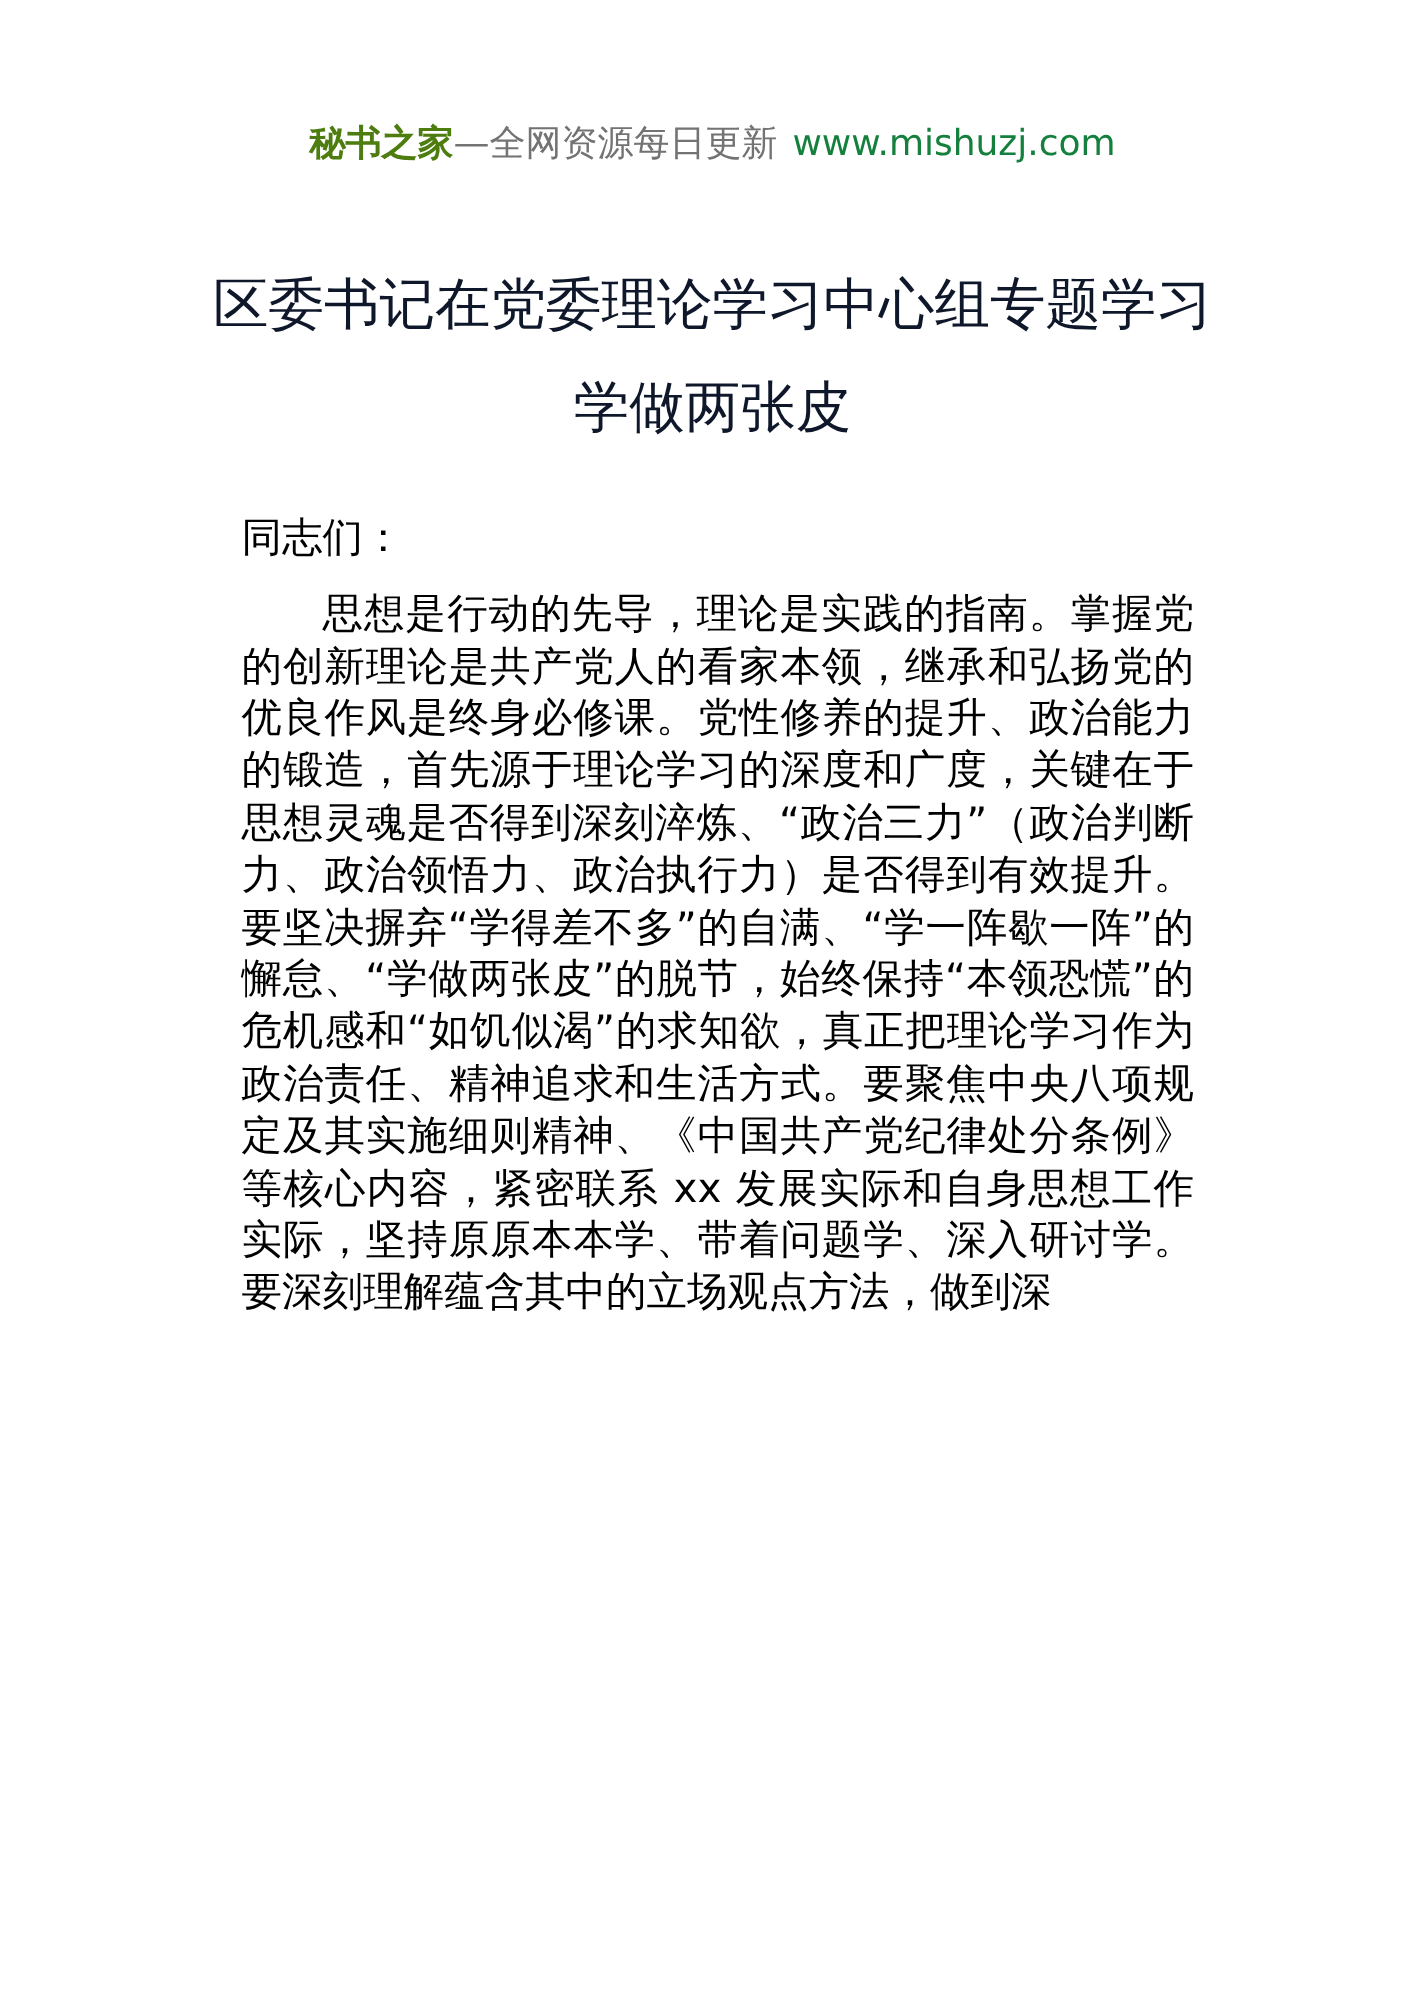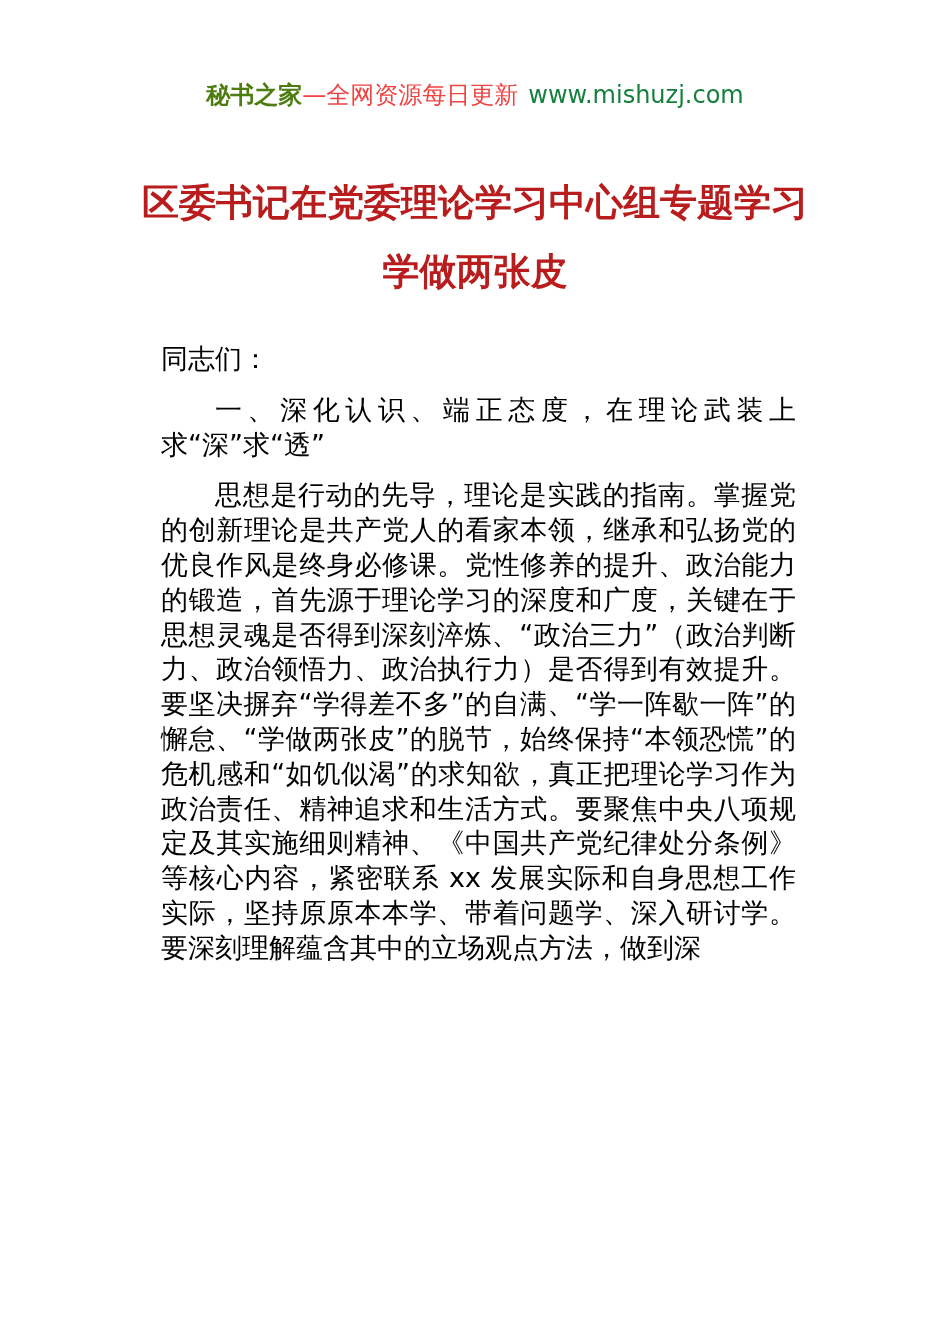--- a/index.html
+++ b/index.html
@@ -13,29 +13,29 @@
   }
   .page { width: 950px; height: 1344px; }
   .header {
     padding-top: 80px;
     text-align: center;
     font-size: 24px;
     line-height: 30px;
     white-space: nowrap;
   }
   .brand { font-weight: bold; }
-  .tagline { color: #ef4444; }
+  .tagline { color: #737373; }
   .url { margin-left: 10px; }
   .title {
     margin: 58px 0 0 0;
-    font-weight: bold;
+    font-weight: normal;
     font-size: 37px;
     line-height: 69px;
     text-align: center;
-    color: #b91c1c;
+    color: #0f172a;
   }
   .content {
     margin: 36px 138px 0 145px;
     font-size: 27px;
     line-height: 34.8px;
     text-align: justify;
     text-justify: inter-character;
   }
   .para { margin: 16px; text-indent: 2em; }
   .para.no-indent { text-indent: 0; }
@@ -49,17 +49,16 @@
     <span class="brand" style="color: #4d7c0f;">秘书之家</span><span class="tagline">—全网资源每日更新</span><span class="url" style="color: #15803d;">www.mishuzj.com</span>
   </div>
 
   <h1 class="title">
     <div class="title-line">区委书记在党委理论学习中心组专题学习</div>
     <div class="title-line">学做两张皮</div>
   </h1>
 
   <div class="content">
     <p class="para no-indent">同志们：</p>
-    <p class="para">一、深化认识、端正态度，在理论武装上求“深”求“透”</p>
     <p class="para">思想是行动的先导，理论是实践的指南。掌握党的创新理论是共产党人的看家本领，继承和弘扬党的优良作风是终身必修课。党性修养的提升、政治能力的锻造，首先源于理论学习的深度和广度，关键在于思想灵魂是否得到深刻淬炼、“政治三力”（政治判断力、政治领悟力、政治执行力）是否得到有效提升。要坚决摒弃“学得差不多”的自满、“学一阵歇一阵”的懈怠、“学做两张皮”的脱节，始终保持“本领恐慌”的危机感和“如饥似渴”的求知欲，真正把理论学习作为政治责任、精神追求和生活方式。要聚焦中央八项规定及其实施细则精神、《中国共产党纪律处分条例》等核心内容，紧密联系 xx 发展实际和自身思想工作实际，坚持原原本本学、带着问题学、深入研讨学。要深刻理解蕴含其中的立场观点方法，做到深</p>
   </div>
 
 </div>
 
 </body></html>

